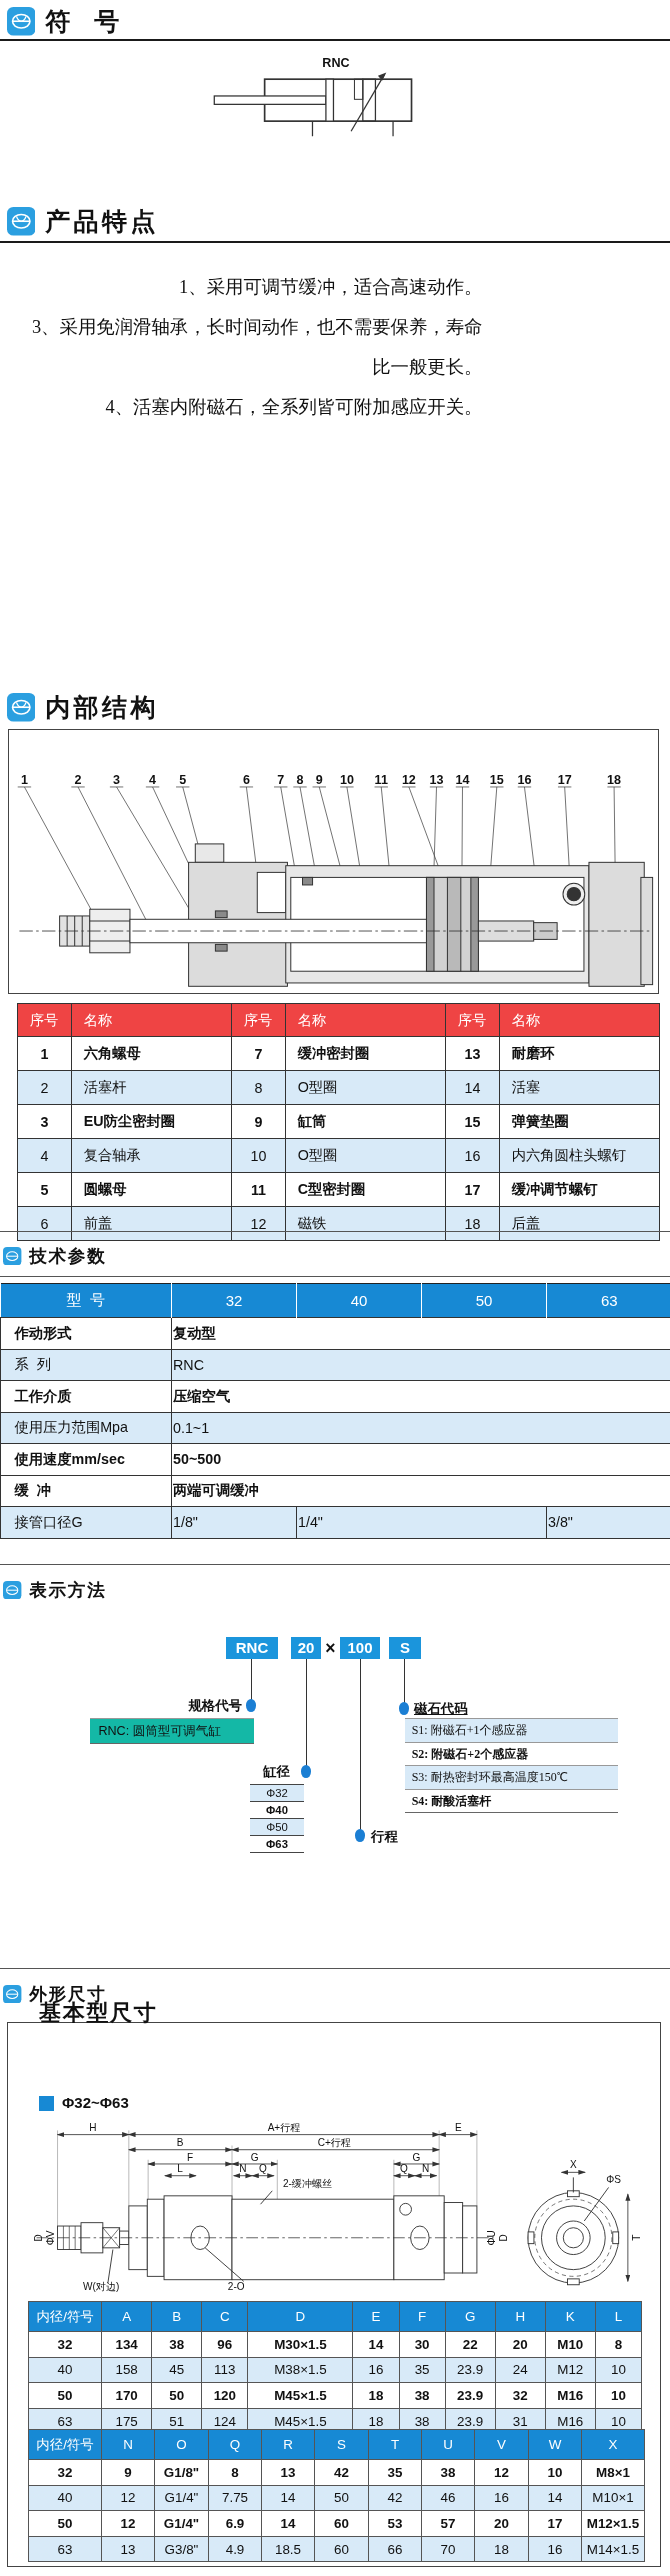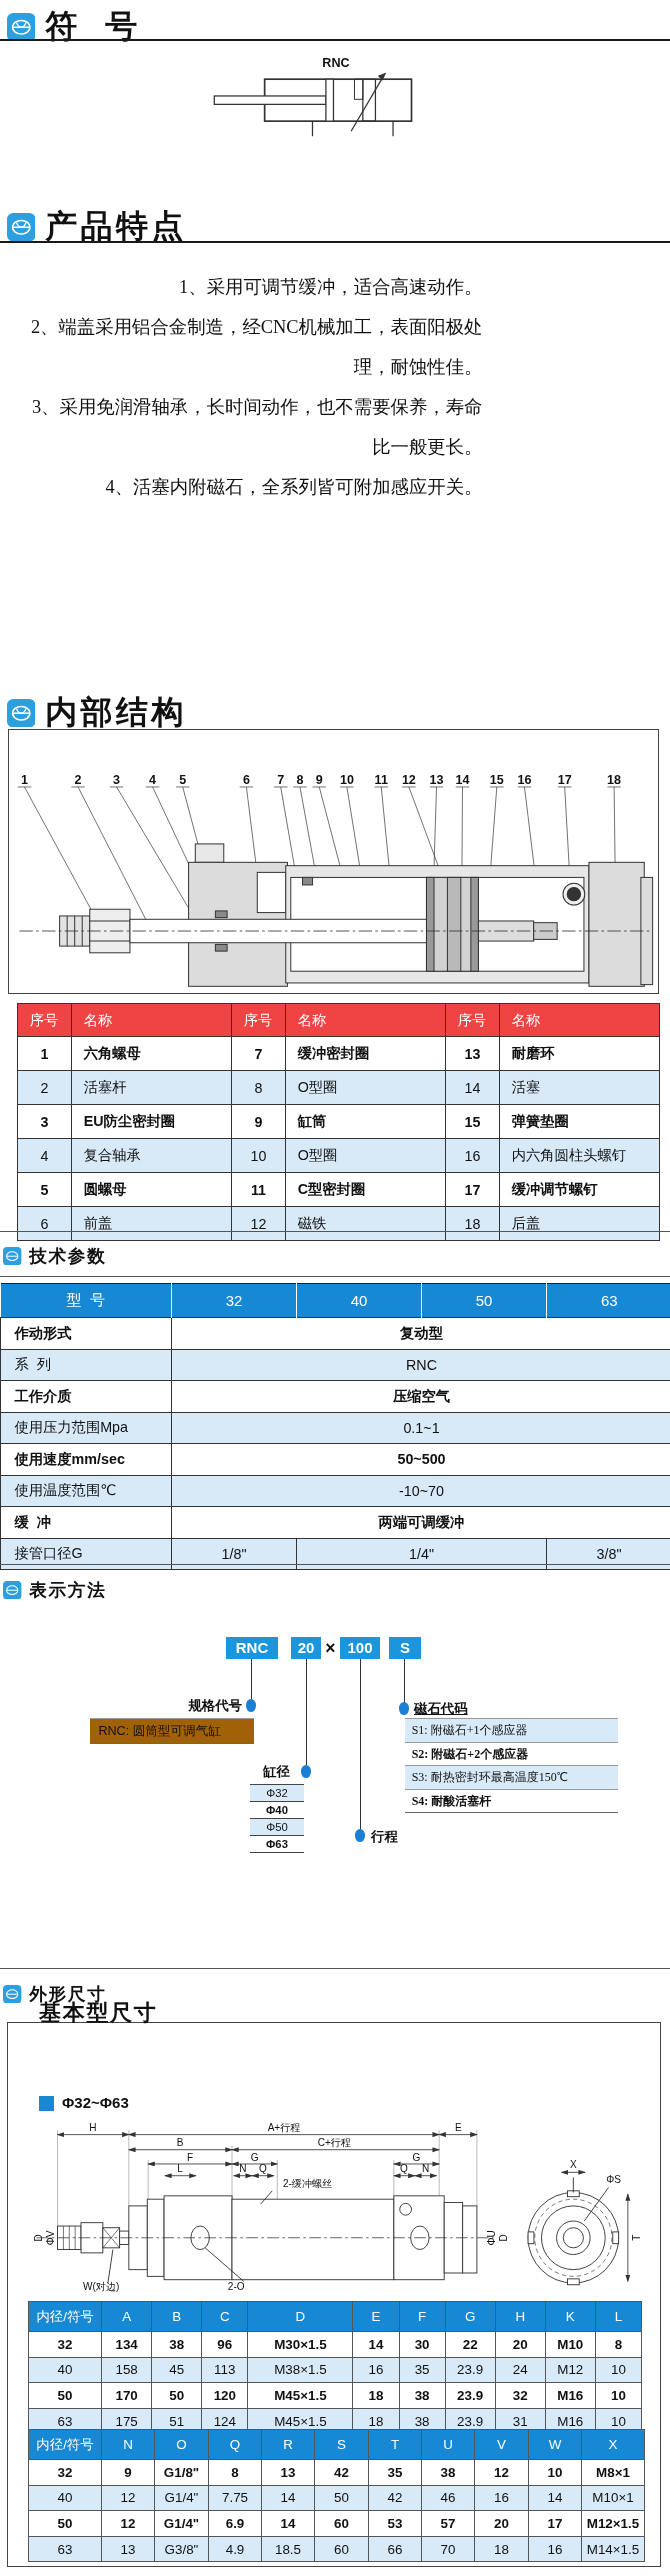--- a/index.html
+++ b/index.html
@@ -1,20 +1,20 @@
 <!DOCTYPE html>
 <html style="font-size:13.4px"><head>
 <meta charset="utf-8">
 <style>
   html,body{margin:0;padding:0;background:#fff;}
   #page{position:relative;width:671px;height:2576px;background:#fff;overflow:hidden;
         font-family:"Liberation Sans","DejaVu Sans",sans-serif;color:#111;}
   .abs{position:absolute;}
   .sec-head{display:flex;align-items:center;gap:10px;}
-  .sec-head h2{font-size:32px;font-weight:bold;letter-spacing:3.4px;margin:0;white-space:pre;text-align:center;}
+  .sec-head h2{font-size:25px;font-weight:bold;letter-spacing:3.4px;margin:0;white-space:pre;text-align:center;}
   .sec-head h3{font-size:17.6px;font-weight:bold;letter-spacing:1.7px;margin:0;white-space:pre;}
   .icon-big{width:28.5px;height:28.5px;display:block;}
   .icon-small{width:18.4px;height:18.4px;display:block;}
   .rule{position:absolute;left:0;width:671px;height:0;border-top:2.5px solid #1a1a1a;}
   .rule-thin{position:absolute;left:0;width:671px;height:0;border-top:0.8px solid #555;}
   .feat-list{position:absolute;left:23.5px;top:267px;width:459px;}
   .feat-item{font-size:18.4px;line-height:40px;padding-left:80px;text-indent:-74px;
              font-family:"Liberation Serif","DejaVu Serif",serif;text-align:right;}
   table{border-collapse:collapse;table-layout:fixed;}
   .parts{width:641px;}
@@ -22,33 +22,33 @@
             padding-left:11.7px;font-size:14.3px;height:30px;border:0.8px solid #333;}
   .parts td{font-size:14.3px;height:31px;border:0.8px solid #333;}
   .parts td:nth-child(odd){text-align:center;}
   .parts td:nth-child(even){padding-left:11.7px;}
   tr.row-a{background:#fff;} tr.row-a td{font-weight:bold;}
   tr.row-b{background:#d8eaf8;} tr.row-b td{font-weight:normal;}
   .tech{width:671px;border-top:1.7px solid #222;border-bottom:1.7px solid #222;}
   .tech th{background:#1789d4;color:#fff;font-weight:normal;font-size:15px;height:31px;
            border-left:1.7px solid #fff;white-space:pre;}
   .tech th:first-child{border-left:none;}
-  .tech td{border:0.8px solid #333;font-size:14.3px;height:28.5px;text-align:center;white-space:pre;}
+  .tech td{border:0.8px solid #333;font-size:14.3px;height:28.5px;white-space:pre;}
   .tech td.lbl{text-align:left;padding-left:13.4px;margin-top:17px;}
   .dim{width:614px;}
   .dim th{background:#1789d4;color:#fff;font-weight:normal;font-size:13.4px;height:27px;border:0.8px solid #555;}
   .dim td{font-size:13.4px;height:22.6px;text-align:center;border:0.8px solid #555;}
   .frame{position:absolute;border:1.7px solid #444;background:#fff;}
   .code-box{position:absolute;background:#1b95dc;color:#fff;font-weight:bold;font-size:15px;
             text-align:center;height:22px;line-height:22px;}
   .times{position:absolute;font-size:17.6px;font-weight:bold;height:22px;line-height:22px;text-align:center;}
   .vline{position:absolute;width:0;border-left:0.8px solid #333;}
   .dot{position:absolute;width:10px;height:12.6px;border-radius:50%;background:#1b7fd4;}
   .olabel{position:absolute;font-weight:bold;font-size:13.4px;white-space:nowrap;}
-  .obox{position:absolute;background:#a16207;border-top:0.8px solid #999;border-bottom:1.7px solid #666;
+  .obox{position:absolute;background:#14b8a6;border-top:0.8px solid #999;border-bottom:1.7px solid #666;
         font-size:12.6px;line-height:24px;height:24px;padding-left:8.4px;}
   .mlist{position:absolute;border-bottom:1.7px solid #666;}
   .mlist .li{height:22.6px;line-height:22.6px;font-size:12px;padding-left:6.7px;border-top:0.8px solid #999;font-family:Liberation Serif, serif;}
   .blist{position:absolute;border-bottom:1.7px solid #444;}
   .blist .li{height:16px;line-height:16px;font-size:11.3px;text-align:center;border-top:0.8px solid #444;}
   .mlist .alt-0,.blist .alt-0{background:#d8eaf8;font-weight:normal;}
   .mlist .alt-1,.blist .alt-1{background:#fff;font-weight:bold;}
   .basic-title{position:absolute;font-size:22px;font-weight:bold;letter-spacing:1.7px;}
   .range-sq{position:absolute;width:15px;height:15px;background:#1789d4;}
   .range-label{position:absolute;font-size:15px;font-weight:bold;}
@@ -89,21 +89,20 @@
       <ellipse cx="18" cy="18" rx="11" ry="8.5" fill="none" stroke="#fff" stroke-width="2"></ellipse>
       <path d="M7 18h22" stroke="#fff" stroke-width="2"></path>
       <path d="M12 12c3 8 9 8 12 0" stroke="#fff" fill="none" stroke-width="1.6"></path>
     </svg>
     <h2>产品特点</h2>
   </div>
   <div class="rule" style="top:241px;"></div>
 
   <div class="feat-list">
       <div class="feat-item alt-0">1、采用可调节缓冲，适合高速动作。</div>
-      <div class="feat-item alt-1">2、端盖采用铝合金制造，经CNC机械加工，表面阳极处理，耐蚀性佳。</div>
       <div class="feat-item alt-0">3、采用免润滑轴承，长时间动作，也不需要保养，寿命比一般更长。</div>
       <div class="feat-item alt-1">4、活塞内附磁石，全系列皆可附加感应开关。</div>
     </div>
 
   <div class="abs sec-head" style="left:6.7px;top:691px;">
     <svg class="icon-big" viewBox="0 0 36 36">
       <rect width="36" height="36" rx="8" fill="#2b9fe0"></rect>
       <ellipse cx="18" cy="18" rx="11" ry="8.5" fill="none" stroke="#fff" stroke-width="2"></ellipse>
       <path d="M7 18h22" stroke="#fff" stroke-width="2"></path>
       <path d="M12 12c3 8 9 8 12 0" stroke="#fff" fill="none" stroke-width="1.6"></path>
@@ -287,24 +286,20 @@
           <td class="lbl">工作介质</td>
           <td colspan="4">压缩空气</td>
         </tr>
         <tr class="row-b">
           <td class="lbl">使用压力范围Mpa</td>
           <td colspan="4">0.1~1</td>
         </tr>
         <tr class="row-a">
           <td class="lbl">使用速度mm/sec</td>
           <td colspan="4">50~500</td>
-        </tr>
-        <tr class="row-b">
-          <td class="lbl">使用温度范围℃</td>
-          <td colspan="4">-10~70</td>
         </tr>
         <tr class="row-a">
           <td class="lbl">缓  冲</td>
           <td colspan="4">两端可调缓冲</td>
         </tr>
         <tr class="row-b">
           <td class="lbl">接管口径G</td>
           <td>1/8"</td>
           <td colspan="2">1/4"</td>
           <td>3/8"</td>

